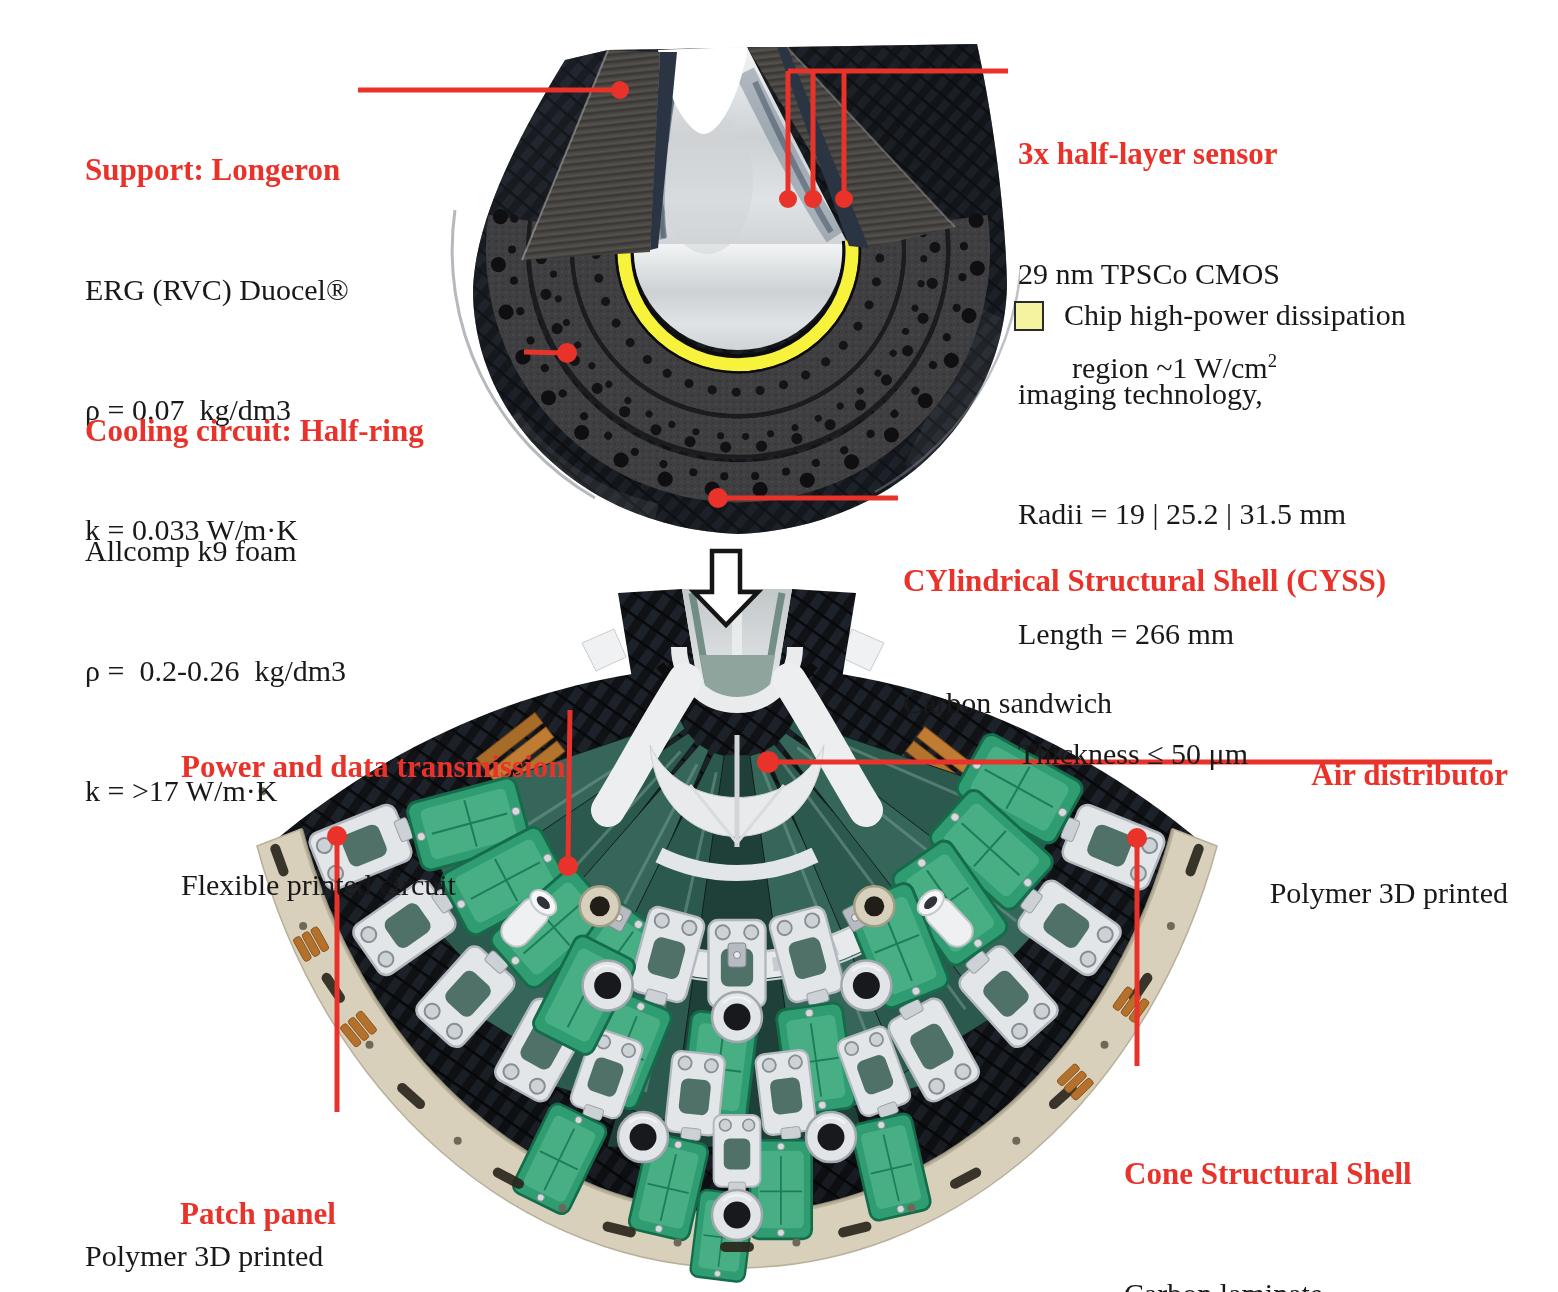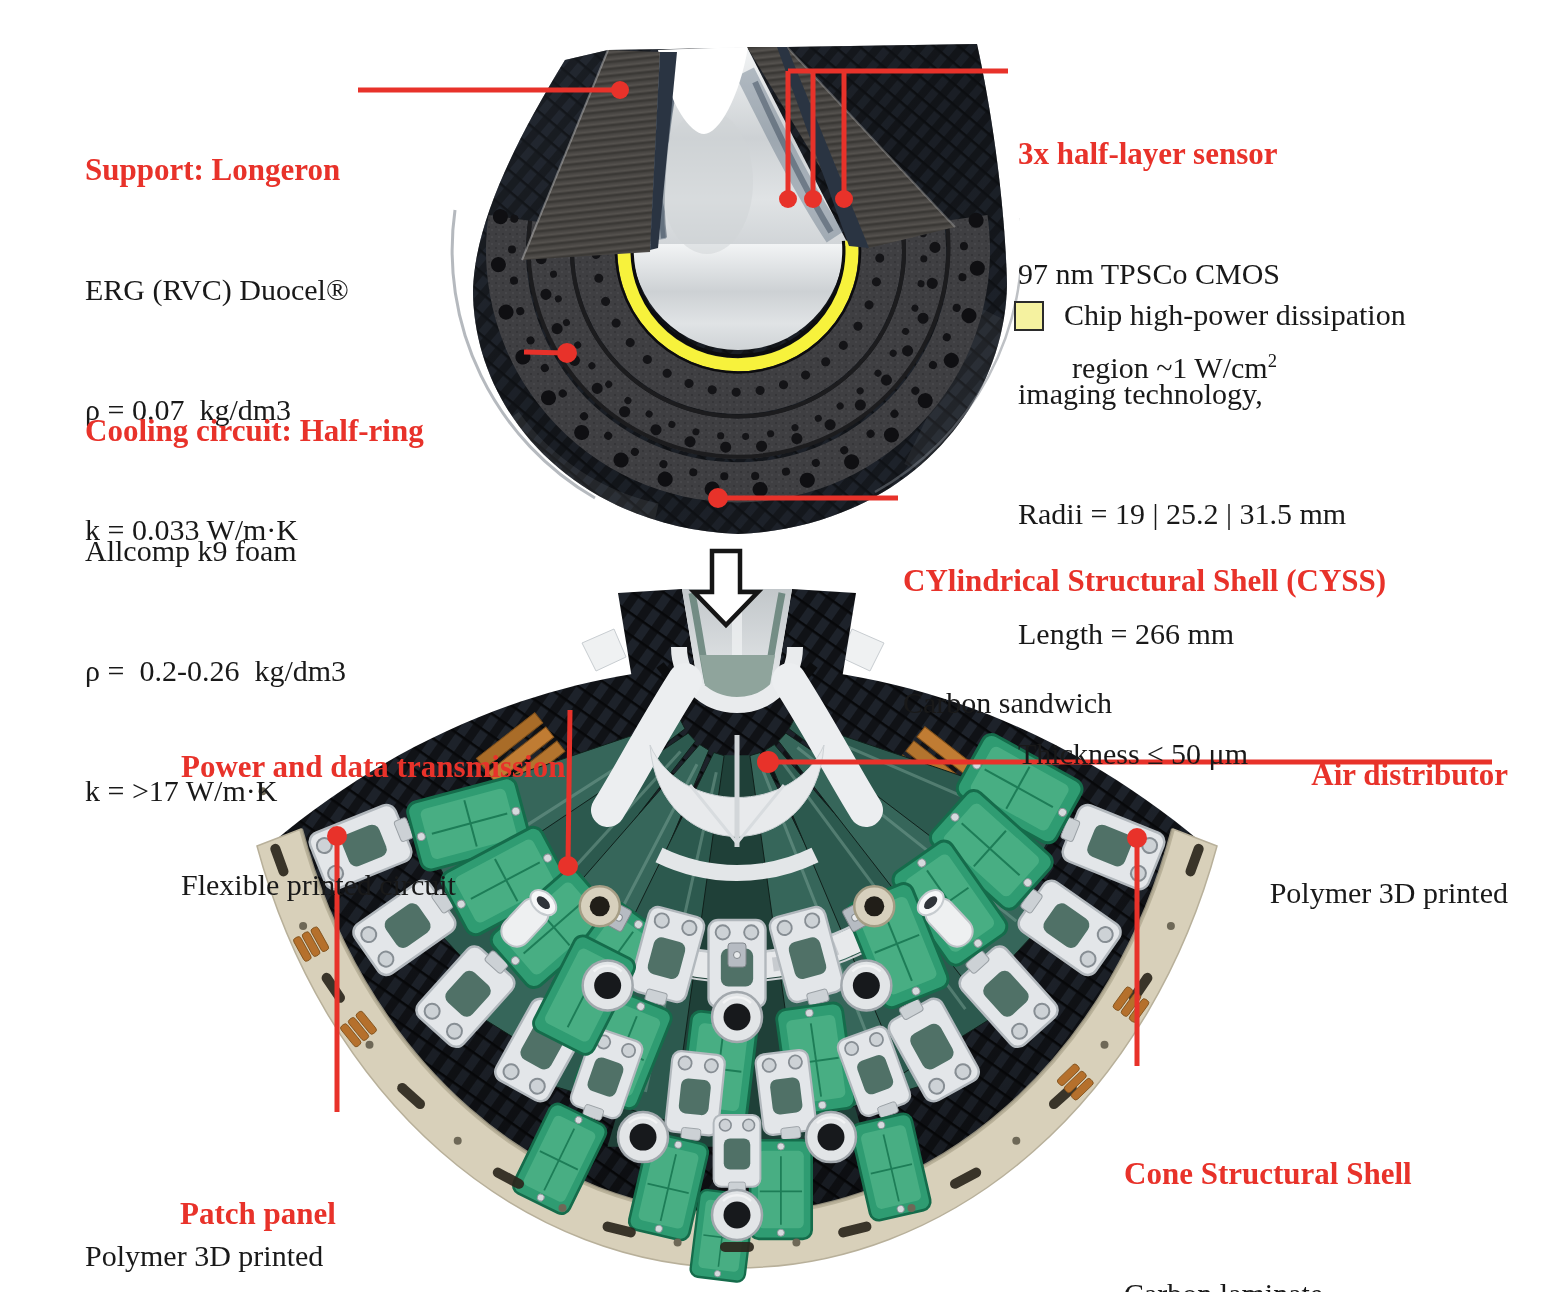--- a/index.html
+++ b/index.html
@@ -368,21 +368,21 @@
 
   <div class="tblock" style="left:85px;top:70px;">
     <p class="ttl">Support: Longeron</p>
     <p>ERG (RVC) Duocel®</p>
     <p>ρ = 0.07  kg/dm3</p>
     <p>k = 0.033 W/m·K</p>
   </div>
 
   <div class="tblock" style="left:1018px;top:54px;">
     <p class="ttl">3x half-layer sensor</p>
-    <p>97 nm TPSCo CMOS</p>
+    <p>29 nm TPSCo CMOS</p>
     <p>imaging technology,</p>
     <p>Radii = 19 | 25.2 | 31.5 mm</p>
     <p>Length = 266 mm</p>
     <p>Thickness ≤ 50 μm</p>
   </div>
 
   <div class="legend" style="left:1014px;top:296px;">
     <div class="swatch"></div>
     <div class="txt">
       <p style="margin:0">Chip high-power dissipation</p>

